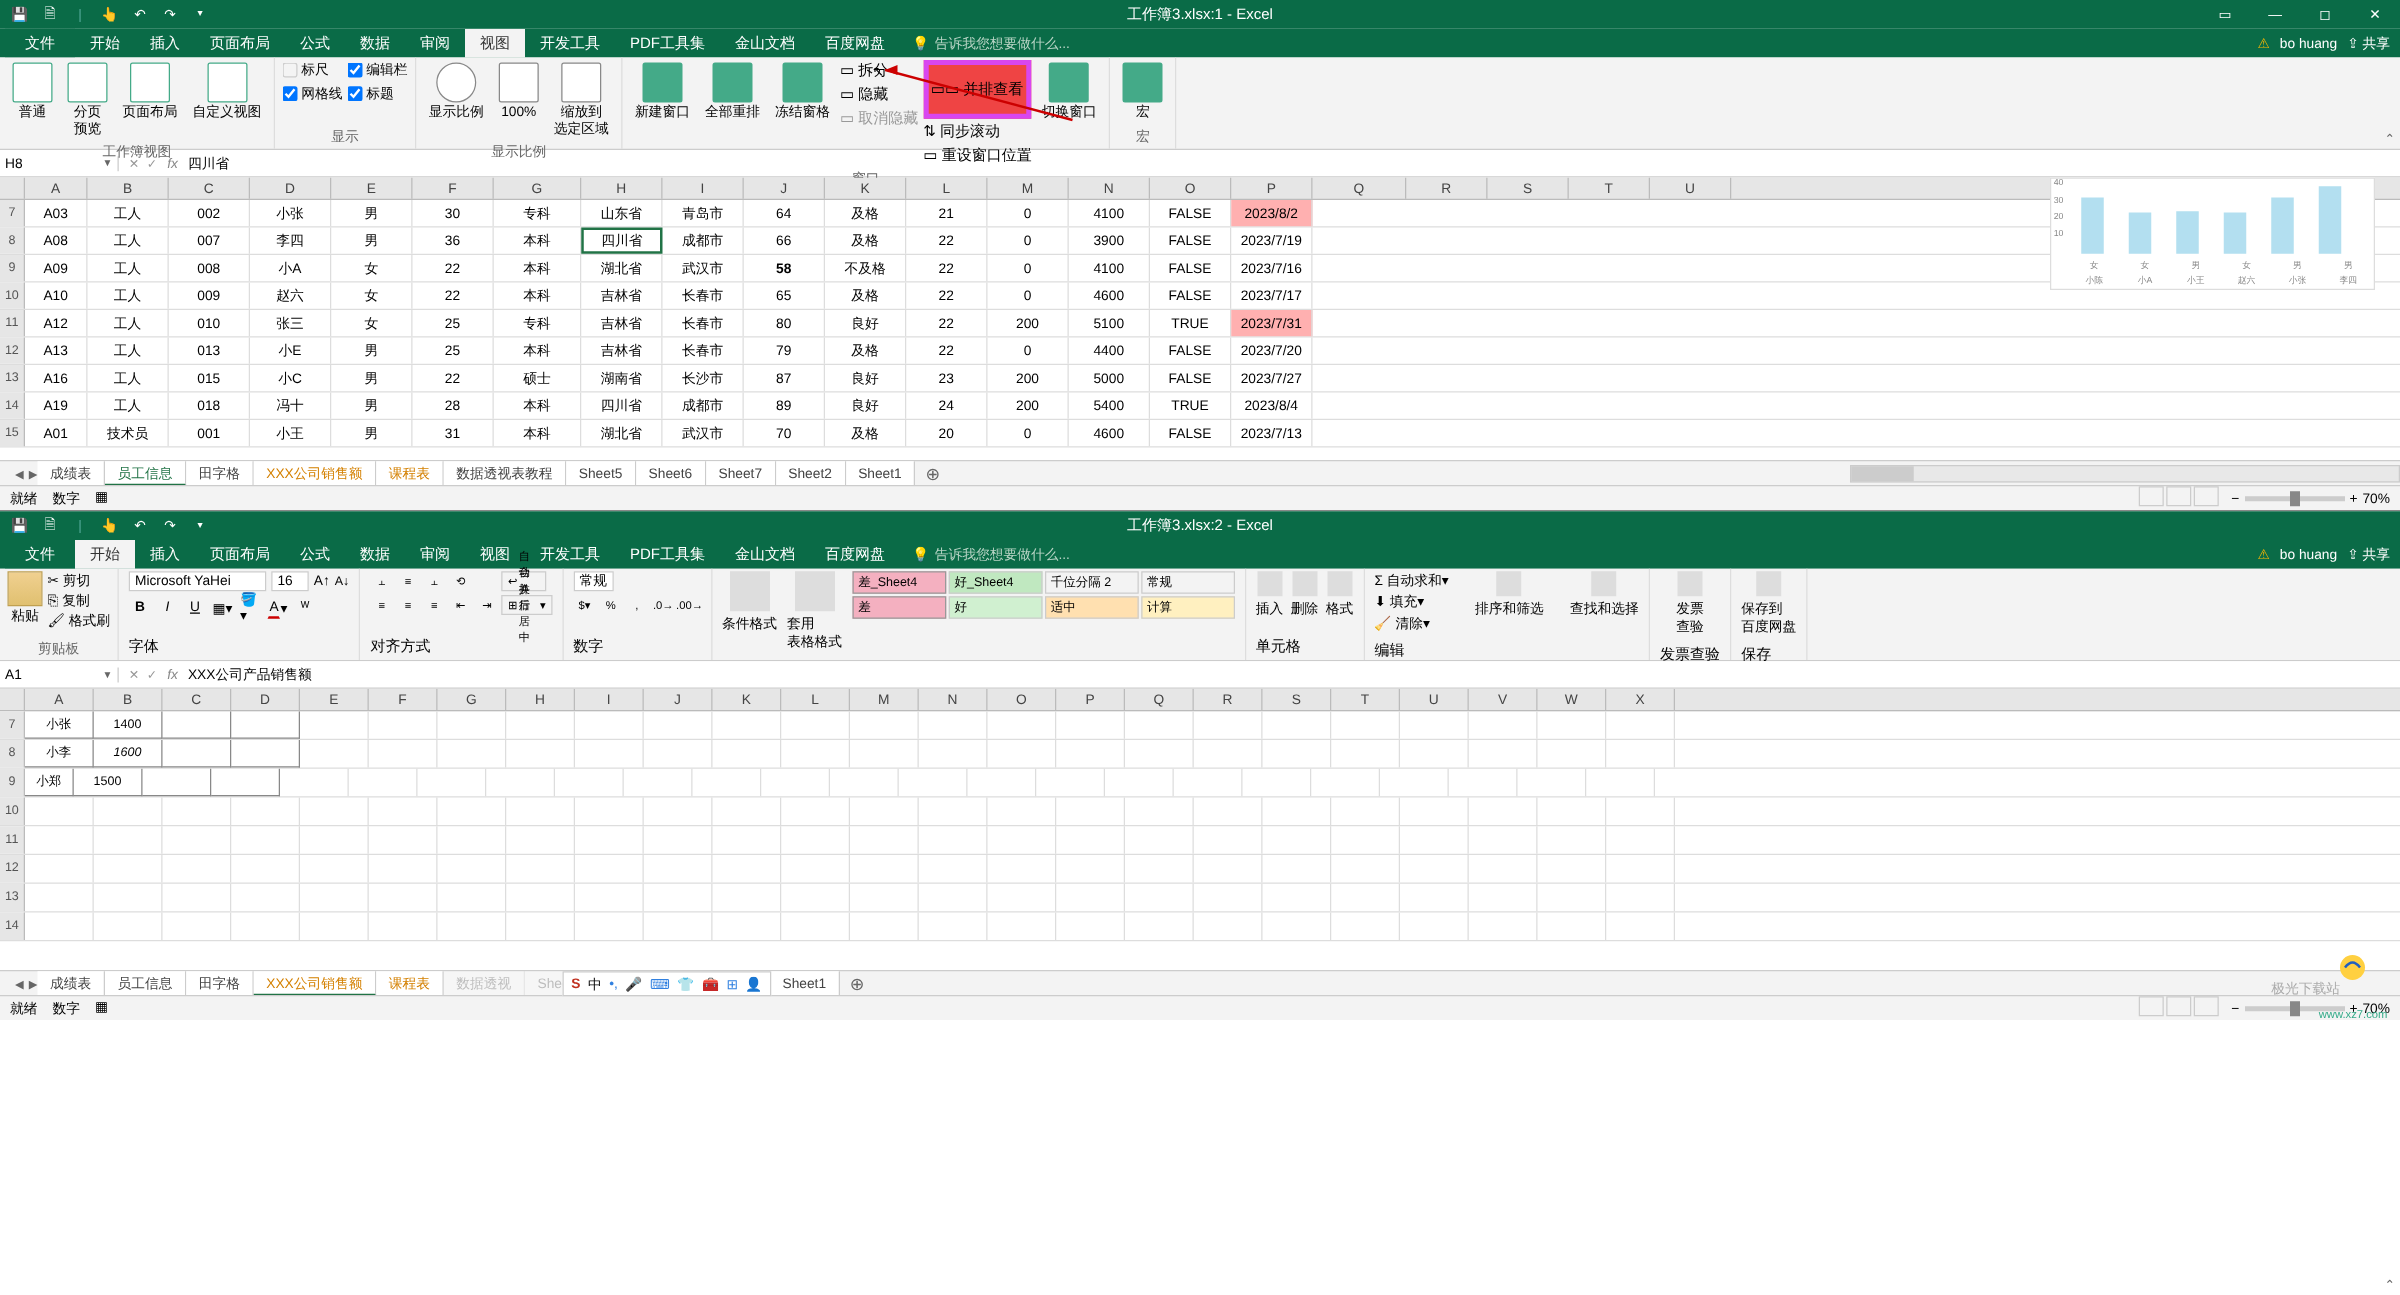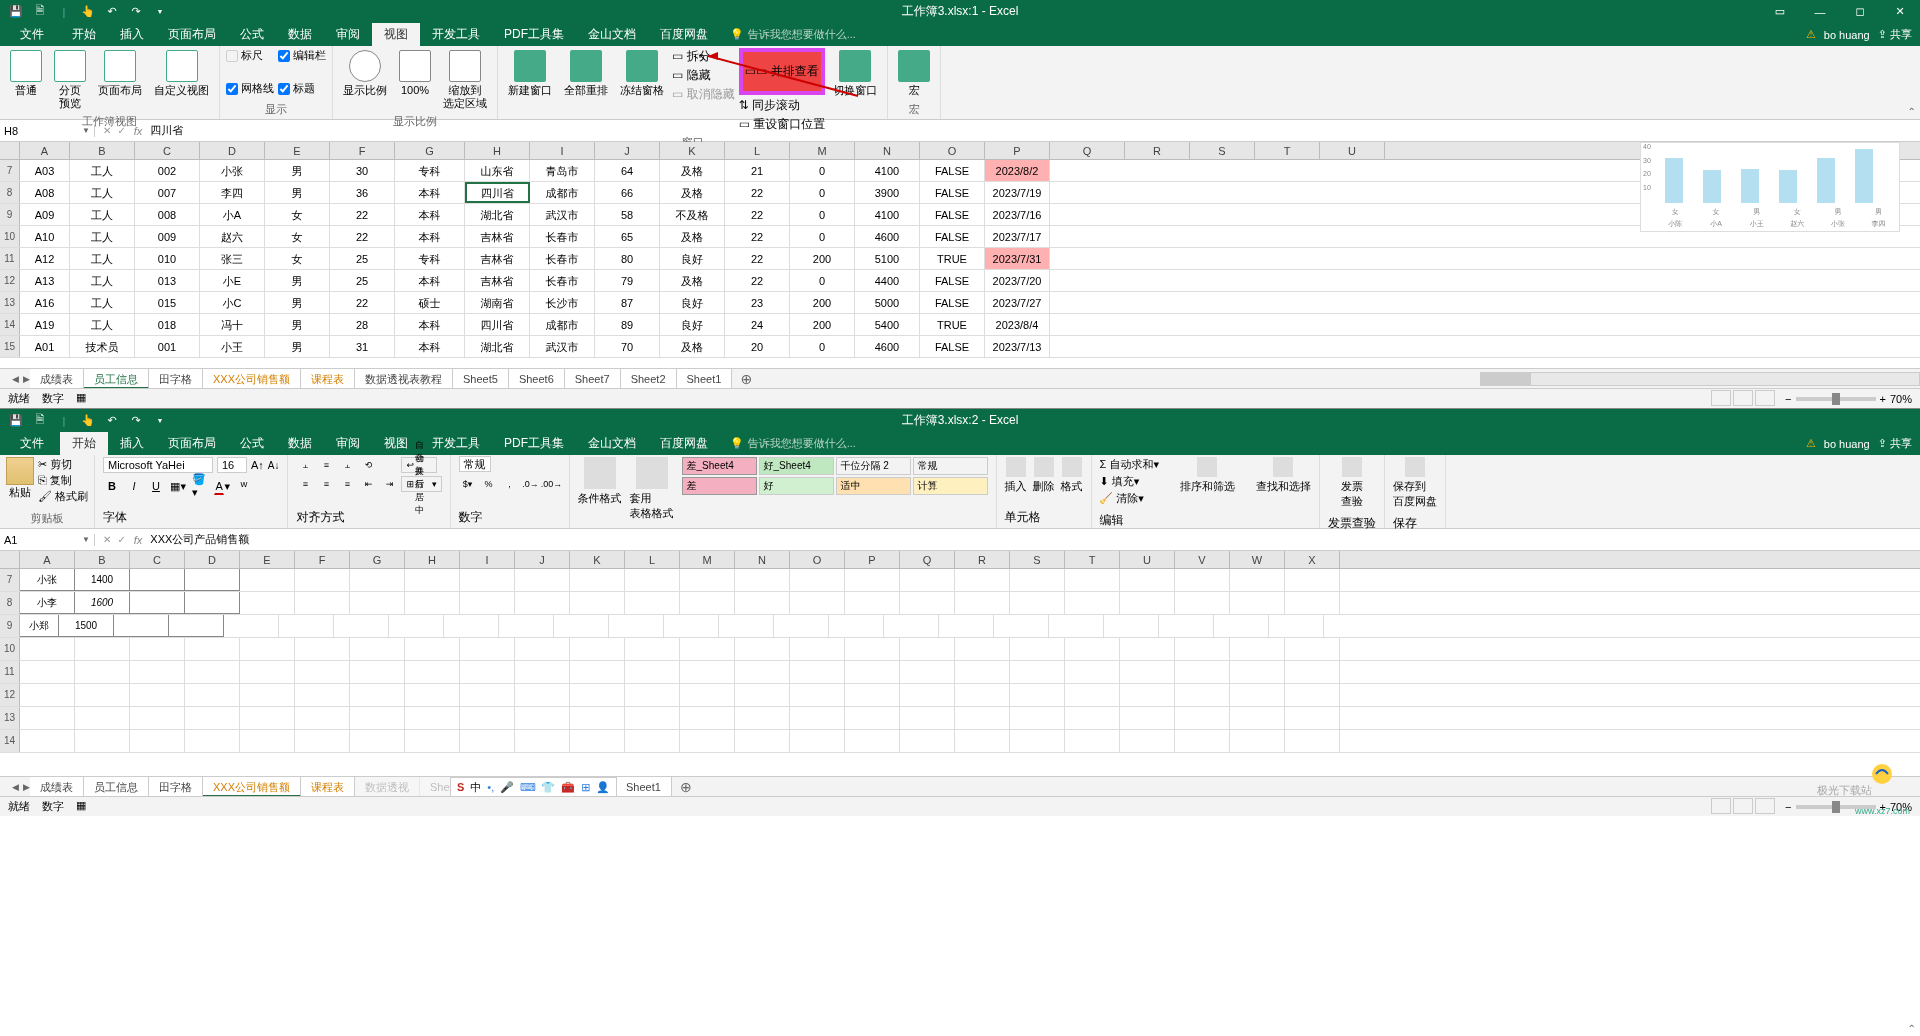--- a/index.html
+++ b/index.html
@@ -27,21 +27,21 @@
 .menubar .tell .bulb { margin-right: 4px; }
 
 .ribbon { height: 74px; background: #f3f3f3; border-bottom: 1px solid #ccc; display: flex; position: relative; }
 .ribbon-group { border-right: 1px solid #ddd; padding: 2px 6px; display: flex; flex-direction: column; }
 .ribbon-group .content { flex: 1; display: flex; align-items: flex-start; gap: 4px; }
 .ribbon-group .label { text-align: center; font-size: 11px; color: #666; padding-top: 2px; }
 .ribbon-btn { display: flex; flex-direction: column; align-items: center; padding: 2px 4px; gap: 2px; }
 .ribbon-btn .icon { width: 20px; height: 20px; background: #4a8; border-radius: 2px; }
 .ribbon-btn .icon.big { width: 32px; height: 32px; }
 .ribbon-btn .txt { font-size: 11px; text-align: center; line-height: 1.2; }
-.ribbon-small { display: flex; flex-direction: column; gap: 18px; }
+.ribbon-small { display: flex; flex-direction: column; gap: 4px; }
 .ribbon-small label { display: flex; align-items: center; gap: 3px; font-size: 11px; }
 .ribbon-small input[type=checkbox] { width: 12px; height: 12px; }
 .collapse { position: absolute; right: 4px; bottom: 2px; font-size: 10px; color: #666; }
 
 .arrow { position: absolute; z-index: 10; }
 
 .namebox-row { height: 22px; background: #fff; border-bottom: 1px solid #ccc; display: flex; align-items: center; }
 .namebox { width: 95px; border-right: 1px solid #ccc; padding: 0 4px; font-size: 11px; display: flex; align-items: center; justify-content: space-between; }
 .namebox .dd { font-size: 8px; color: #666; }
 .fxbox { display: flex; align-items: center; gap: 8px; padding: 0 8px; font-size: 11px; flex: 1; }
@@ -379,21 +379,21 @@
           <div class="rh">9</div>
           <div class="cell" style="width: 50px;">A09</div>
           <div class="cell" style="width: 65px;">工人</div>
           <div class="cell" style="width: 65px;">008</div>
           <div class="cell" style="width: 65px;">小A</div>
           <div class="cell" style="width: 65px;">女</div>
           <div class="cell" style="width: 65px;">22</div>
           <div class="cell" style="width: 70px;">本科</div>
           <div class="cell" style="width: 65px;">湖北省</div>
           <div class="cell" style="width: 65px;">武汉市</div>
-          <div class="cell" style="width: 65px;">58</div>
+          <div class="cell" style="width: 65px; font-weight: bold;">58</div>
           <div class="cell" style="width: 65px;">不及格</div>
           <div class="cell" style="width: 65px;">22</div>
           <div class="cell" style="width: 65px;">0</div>
           <div class="cell" style="width: 65px;">4100</div>
           <div class="cell" style="width: 65px;">FALSE</div>
           <div class="cell" style="width: 65px;">2023/7/16</div>
         </div>
         <div class="row">
           <div class="rh">10</div>
           <div class="cell" style="width: 50px;">A10</div>

